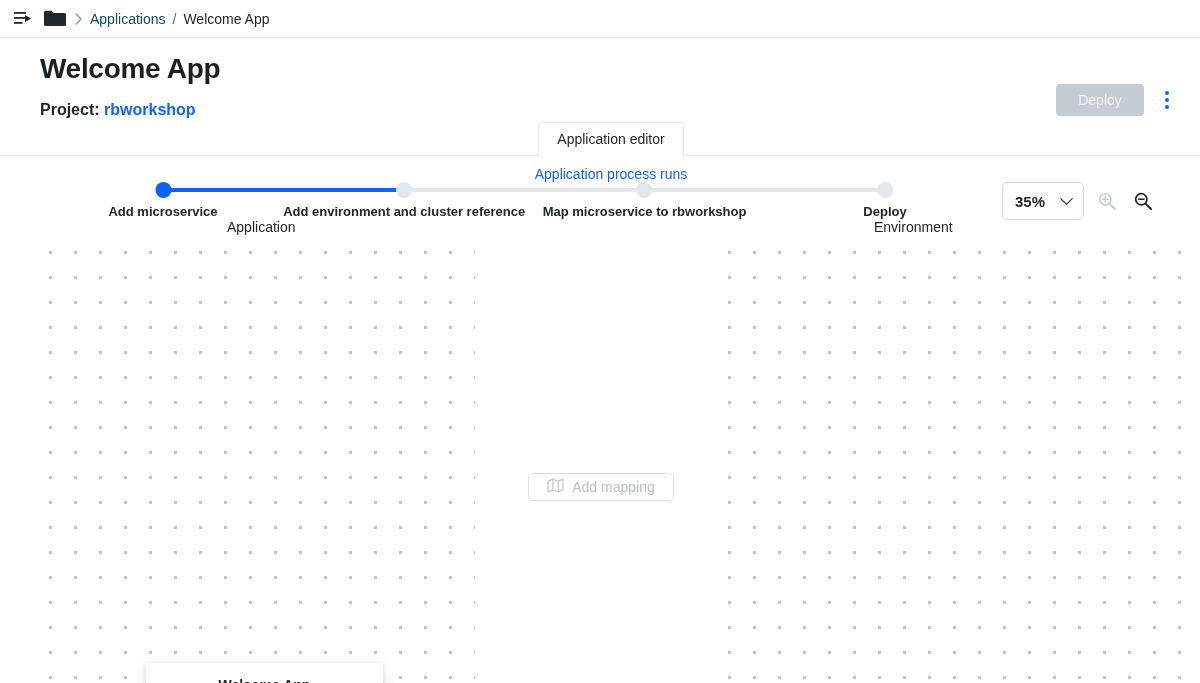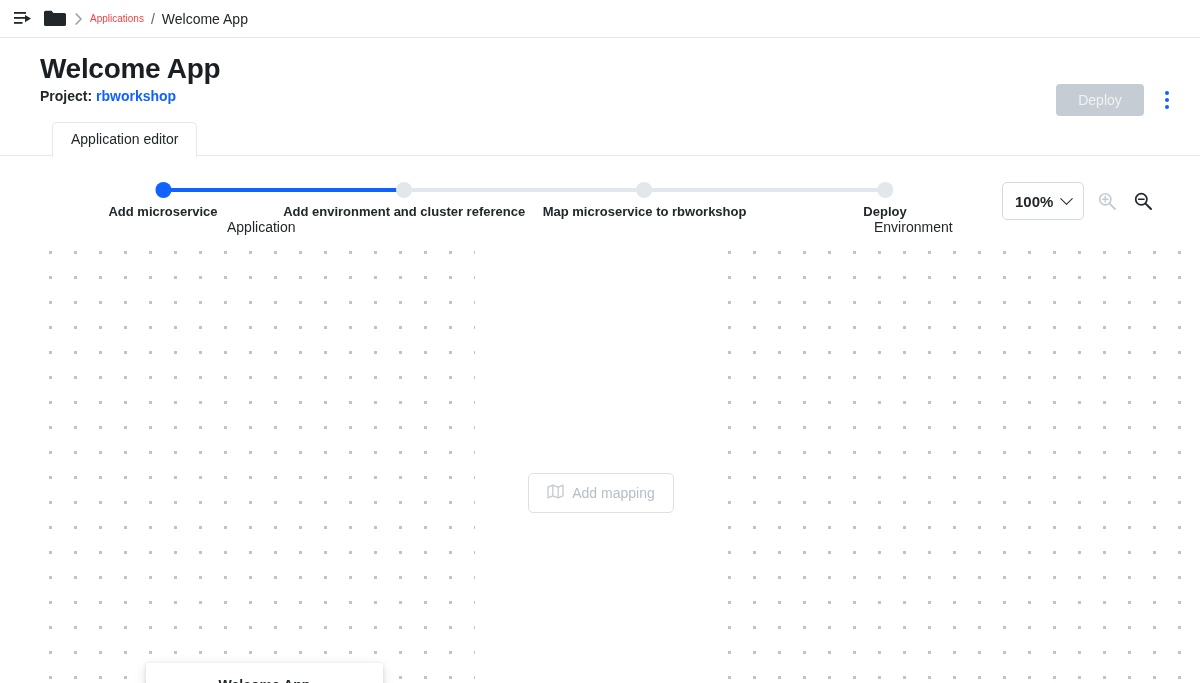--- a/index.html
+++ b/index.html
@@ -32,22 +32,22 @@
     font-size: 13px;
     padding: 0 7px 0 3px;
     display: flex; align-items: center;
   }
   .bc-slash {
     color: #5c6670;
     font-size: 14px;
     padding: 0 7px;
   }
   .bc-link {
-    color: #ef4444;
-    font-size: 10px;
+    color: #0c4a6e;
+    font-size: 14px;
     text-decoration: none;
     cursor: pointer;
   }
   .bc-current {
     color: #21272a;
     font-size: 14px;
   }
 
   
   .header {
@@ -56,24 +56,24 @@
     height: 72px;
   }
   .page-title {
     font-size: 28px;
     font-weight: 700;
     letter-spacing: -0.3px;
     color: #1a1f24;
     line-height: 34px;
   }
   .project-line {
-    font-size: 14px;
+    font-size: 16px;
     font-weight: 700;
     color: #21272a;
-    margin-top: 2px;
+    margin-top: 15px;
   }
   .project-line .proj-link {
     color: #0f62fe;
     font-weight: 700;
     cursor: pointer;
     text-decoration: none;
   }
 
   .header-actions {
     position: absolute;
@@ -106,23 +106,23 @@
     width: 4px; height: 4px;
     border-radius: 50%;
     background: #0f62fe;
   }
 
   
   .tabs {
     position: relative;
     height: 34px;
     margin-top: 12px;
-    padding-left: 52px;
-    display: flex;
-    align-items: flex-start;
+    padding-left: 22px;
+    display: flex;
+    align-items: center;
     gap: 0;
     flex-direction: column;
   }
   .tabs::after {
     content: "";
     position: absolute;
     left: 0; right: 0; bottom: 0;
     height: 1px;
     background: #e4e7ec;
   }
@@ -260,21 +260,21 @@
       radial-gradient(circle at center, #bcc5cd 1.6px, transparent 1.7px);
     background-size: 25px 25px;
     background-position: 0px 0px;
   }
   .dotgrid.left  { left: 38px;  width: 437px; }
   .dotgrid.right { left: 717px; right: 0px; }
 
   .add-mapping-btn {
     position: absolute;
     left: 528px; top: 255px;
-    width: 146px; height: 40px;
+    width: 146px; height: 28px;
     display: flex;
     align-items: center;
     justify-content: center;
     gap: 8px;
     border: 1px solid #dde1e6;
     border-radius: 5px;
     background: #fff;
     color: #b6bec6;
     font-size: 14px;
     font-family: "Liberation Sans", sans-serif;
@@ -341,20 +341,21 @@
     <button class="kebab-btn">
       <span class="kebab-dot"></span>
       <span class="kebab-dot"></span>
       <span class="kebab-dot"></span>
     </button>
   </div>
 </div>
 
 <div class="tabs">
   <div class="tab active">Application editor</div>
+  <div class="tab">Application process runs</div>
 </div>
 
 <div class="stepper-row">
   <div class="stepper">
     <div class="track"></div>
     <div class="track-fill" style="width:33.4%"></div>
 
     <div class="step-node active" style="left:0%">
       <span class="node-dot"></span>
       <span class="step-label">Add microservice</span>
@@ -368,21 +369,21 @@
       <span class="step-label">Map microservice to rbworkshop</span>
     </div>
     <div class="step-node" style="left:100%">
       <span class="node-dot"></span>
       <span class="step-label">Deploy</span>
     </div>
   </div>
 
   <div class="zoom-controls">
     <div class="zoom-select">
-      <span>100%</span>
+      <span>35%</span>
       <span class="chev"></span>
     </div>
     <button class="zoom-icon-btn">
       <svg width="20" height="20" viewBox="0 0 20 20" aria-hidden="true">
         <circle cx="8.3" cy="8.3" r="5.6" stroke="#c5cbd2" stroke-width="1.6" fill="none"></circle>
         <line x1="12.6" y1="12.6" x2="18" y2="18" stroke="#c5cbd2" stroke-width="1.8" stroke-linecap="round"></line>
         <line x1="5.6" y1="8.3" x2="11" y2="8.3" stroke="#c5cbd2" stroke-width="1.5" stroke-linecap="round"></line>
         <line x1="8.3" y1="5.6" x2="8.3" y2="11" stroke="#c5cbd2" stroke-width="1.5" stroke-linecap="round"></line>
       </svg>
     </button>

